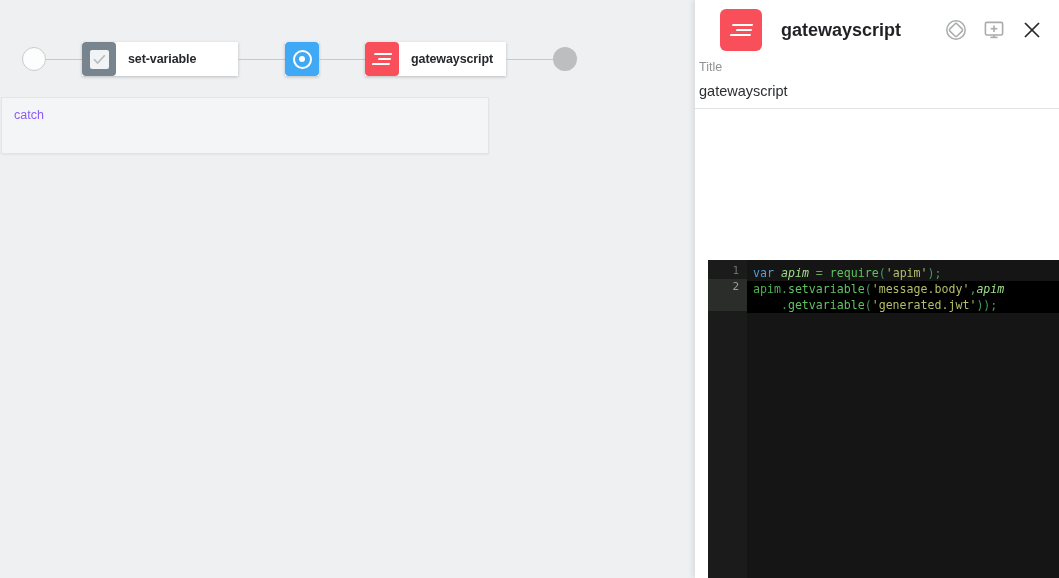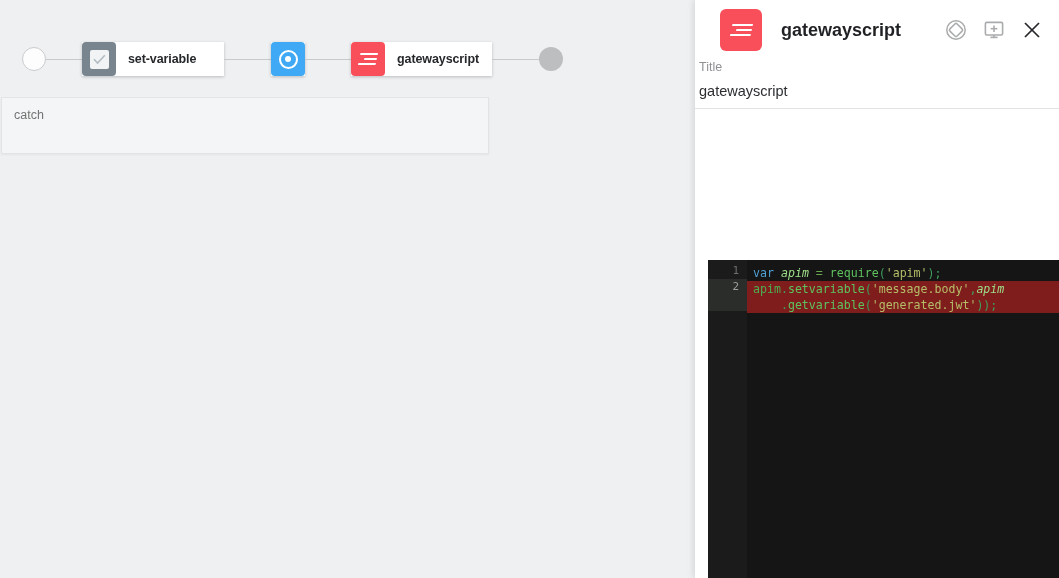--- a/index.html
+++ b/index.html
@@ -92,21 +92,21 @@
   .node-label {
     display: flex;
     align-items: center;
     padding: 0 14px 0 12px;
     font-size: 12.5px;
     color: #26282b;
     font-weight: 700;
     letter-spacing: -0.1px;
     white-space: nowrap;
   }
-  .node.n-setvariable  .node-label { width: 108px; }
+  .node.n-setvariable  .node-label { width: 122px; }
   .node.n-jwtgenerate  .node-label { width: 111px; }
   .node.n-gatewayscript .node-label { width: 107px; }
 
   
   .glyph-check {
     width: 19px; height: 19px;
     background: #f1f3f4;
     border-radius: 2px;
     display: flex; align-items: center; justify-content: center;
   }
@@ -140,21 +140,21 @@
     height: 57px;
     background: #f4f5f6;
     border: 1px solid #e3e4e6;
     box-shadow: 0 1px 2px rgba(0,0,0,0.05);
   }
   .catch-label {
     position: absolute;
     left: 12px;
     top: 10px;
     font-size: 12.5px;
-    color: #737373;
+    color: #8b5cf6;
   }
 
   
   .panel {
     position: relative;
     width: 364px;
     height: 578px;
     background: #ffffff;
     box-shadow: -2px 0 6px rgba(0,0,0,0.10);
     overflow: hidden;
@@ -272,21 +272,21 @@
   }
   .code-line {
     height: 16px;
     line-height: 16px;
     font-family: "DejaVu Sans Mono", monospace;
     font-size: 11.6px;
     white-space: pre;
     padding-left: 6px;
     color: #cfd2cf;
   }
-  .code-line.active { background: #7f1d1d; }
+  .code-line.active { background: #000000; }
 
   .tok-kw      { color: #4f9fd6; }
   .tok-var     { color: #9fe08a; font-style: italic; }
   .tok-fn      { color: #5ec25e; }
   .tok-str     { color: #b5bd68; }
   .tok-punct   { color: #3f9f5f; }
   .tok-plain   { color: #4caf50; }
   .tok-op      { color: #6aa84f; }
 </style>
 </head>

